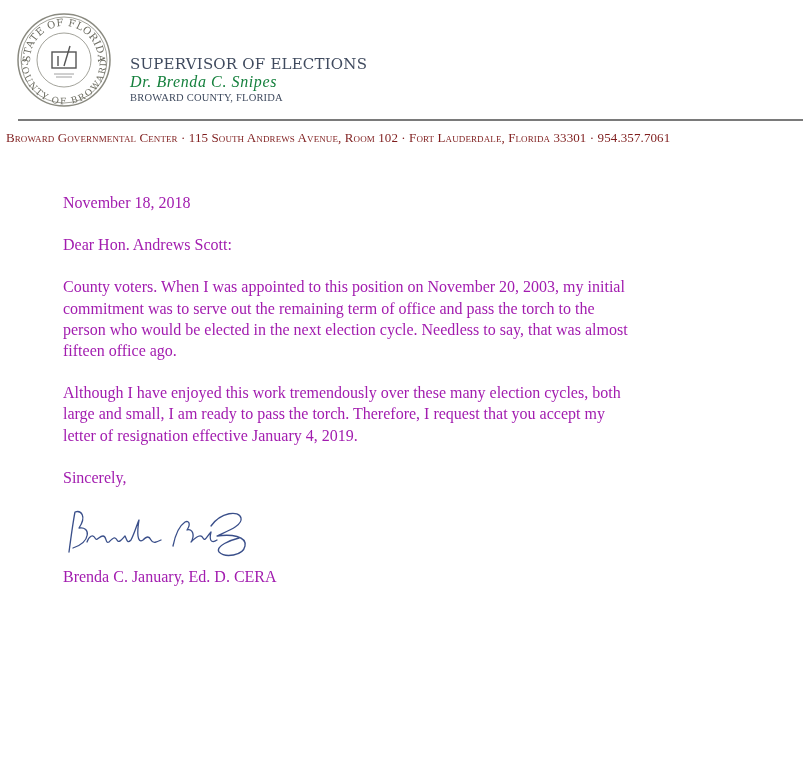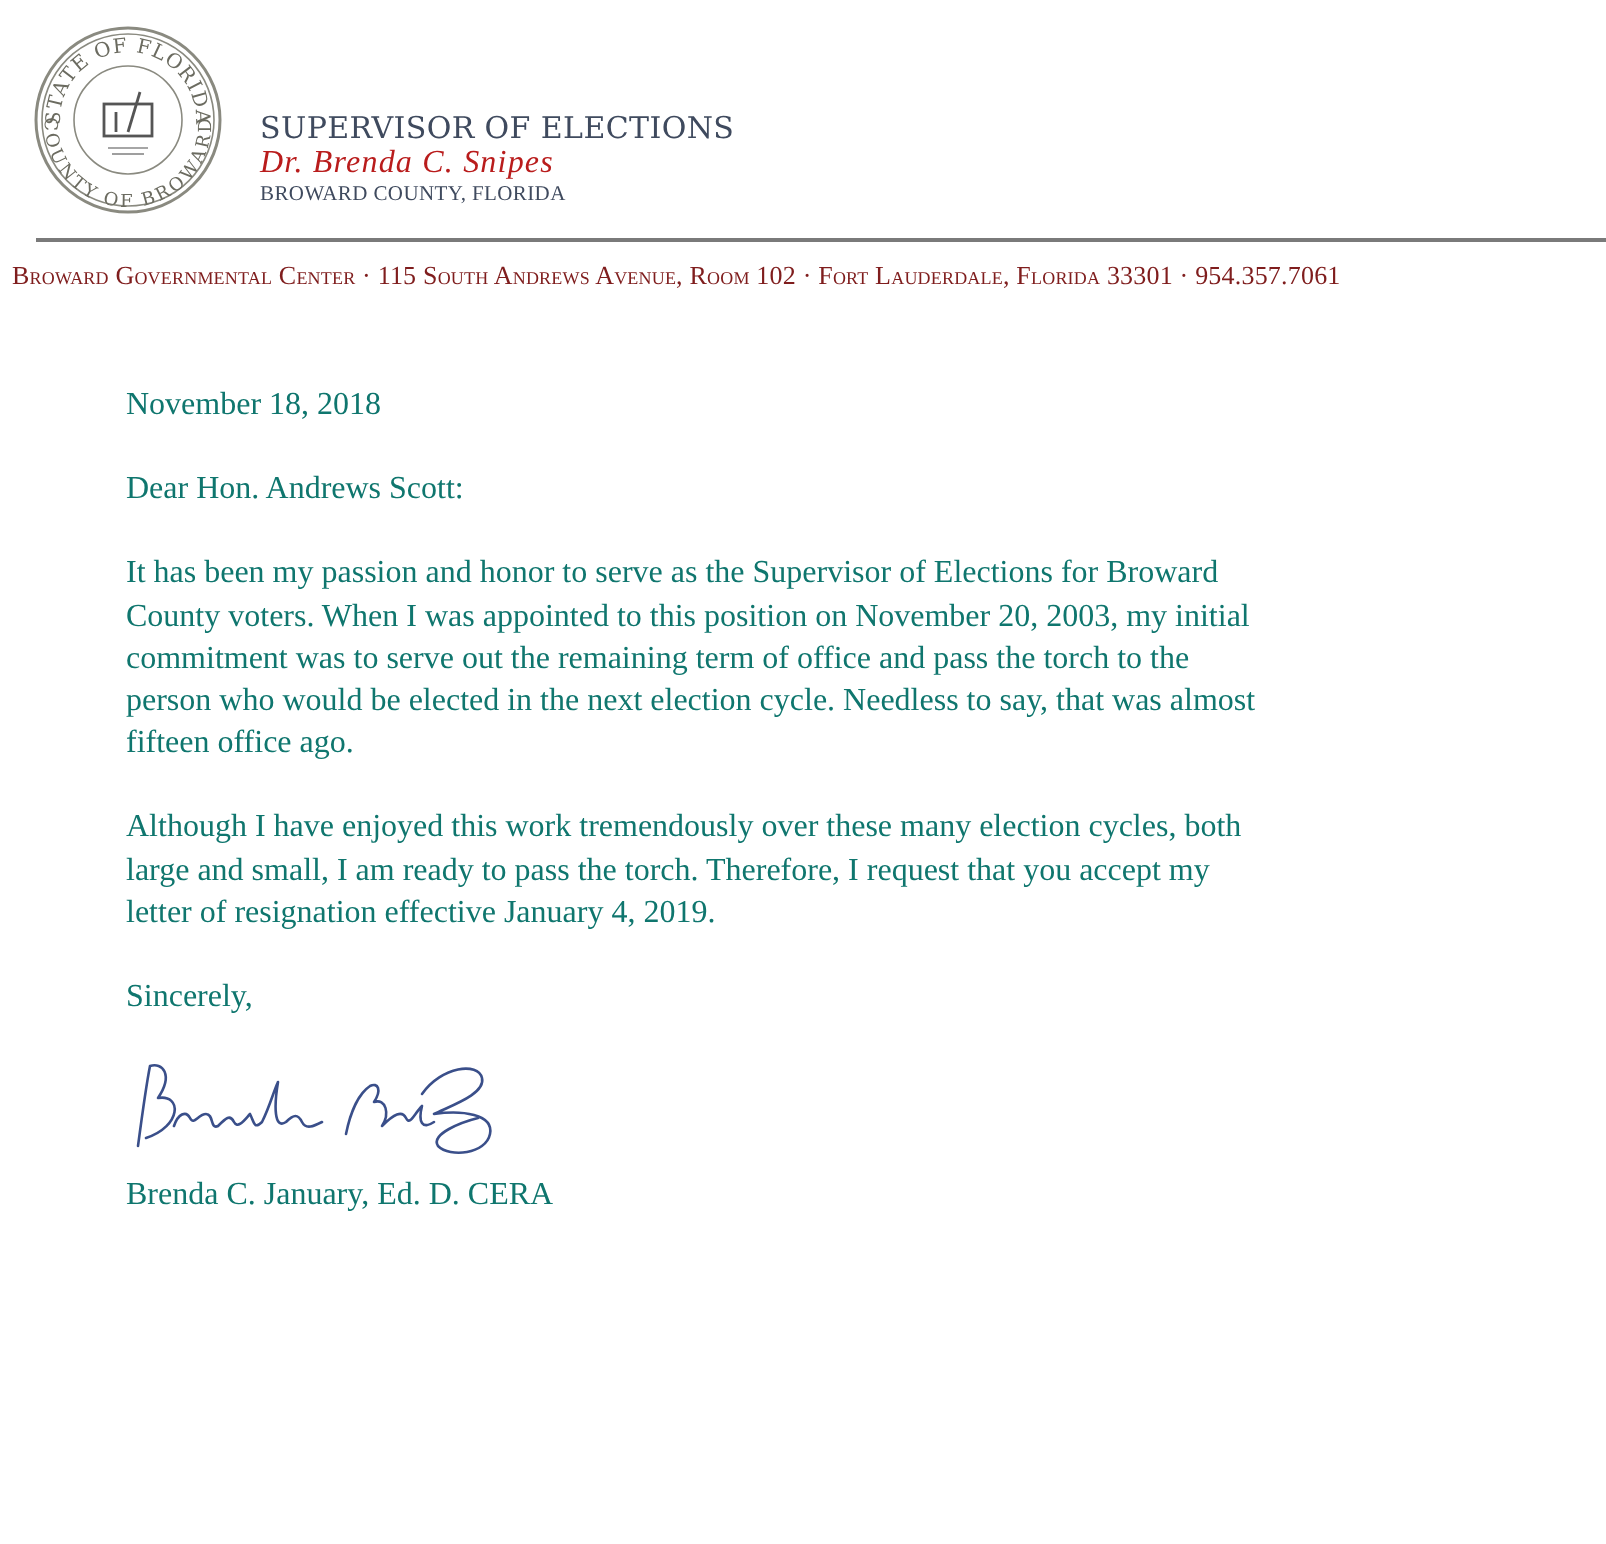--- a/index.html
+++ b/index.html
@@ -1,27 +1,27 @@
 <!DOCTYPE html>
 <html><head>
 <meta charset="utf-8">
 <style>
   html, body { margin: 0; padding: 0; background: #ffffff; }
   body { width: 803px; height: 772px; position: relative; overflow: hidden; font-family: "Liberation Serif", serif; color: #2b2b2b; }
 
   .seal { position: absolute; left: 16px; top: 12px; width: 96px; height: 96px; }
   .org { position: absolute; left: 130px; top: 55px; }
   .org-title { font-family: "DejaVu Serif", serif; font-size: 15px; color: #3f4a5e; letter-spacing: 0.2px; line-height: 18px; }
-  .org-name { font-family: "Liberation Serif", serif; font-style: italic; font-size: 16px; color: #b91c1c; line-height: 18px; letter-spacing: 0.6px; }
+  .org-name { font-family: "Liberation Serif", serif; font-style: italic; font-size: 16px; color: #15803d; line-height: 18px; letter-spacing: 0.6px; }
   .org-county { font-family: Liberation Serif, serif; font-size: 10.5px; color: #3f4a5e; line-height: 14px; letter-spacing: 0.2px; }
 
   .rule { position: absolute; left: 18px; right: 0; top: 119px; height: 2px; background: #7a7a7a; }
   .address-line { position: absolute; left: 6px; top: 130px; width: 797px; font-family: "Liberation Serif", serif; font-variant: small-caps; font-size: 13px; color: #7f1d1d; letter-spacing: 0.1px; white-space: nowrap; }
 
-  .letter { position: absolute; left: 63px; top: 192px; width: 720px; font-family: "Liberation Serif", serif; font-size: 16px; line-height: 21.2px; color: #0f766e; }
+  .letter { position: absolute; left: 63px; top: 192px; width: 720px; font-family: "Liberation Serif", serif; font-size: 16px; line-height: 21.2px; color: #a21caf; }
   .letter p { margin: 0; }
   .date { margin-bottom: 21px !important; }
   .recipient { margin-bottom: 21px !important; }
   .salutation { margin-bottom: 21px !important; }
   .para { margin-bottom: 21px !important; }
   .closing { margin-bottom: 14px !important; }
   .sig { width: 220px; height: 60px; display: block; margin-left: -2px; margin-bottom: 4px; }
   .line { display: block; white-space: nowrap; }
 </style>
 </head>
@@ -61,21 +61,20 @@
 <div class="rule"></div>
 <div class="address-line">Broward Governmental Center · 115 South Andrews Avenue, Room 102 · Fort Lauderdale, Florida 33301 · 954.357.7061</div>
 
 <div class="letter">
   <p class="date">November 18, 2018</p>
 
 
   <p class="salutation">Dear Hon. Andrews Scott:</p>
 
   <p class="para">
-    <span class="line">It has been my passion and honor to serve as the Supervisor of Elections for Broward</span>
     <span class="line">County voters.  When I was appointed to this position on November 20, 2003, my initial</span>
     <span class="line">commitment was to serve out the remaining term of office and pass the torch to the</span>
     <span class="line">person who would be elected in the next election cycle.  Needless to say, that was almost</span>
     <span class="line">fifteen office ago.</span>
   </p>
 
   <p class="para">
     <span class="line">Although I have enjoyed this work tremendously over these many election cycles, both</span>
     <span class="line">large and small, I am ready to pass the torch.  Therefore, I request that you accept my</span>
     <span class="line">letter of resignation effective January 4, 2019.</span>

